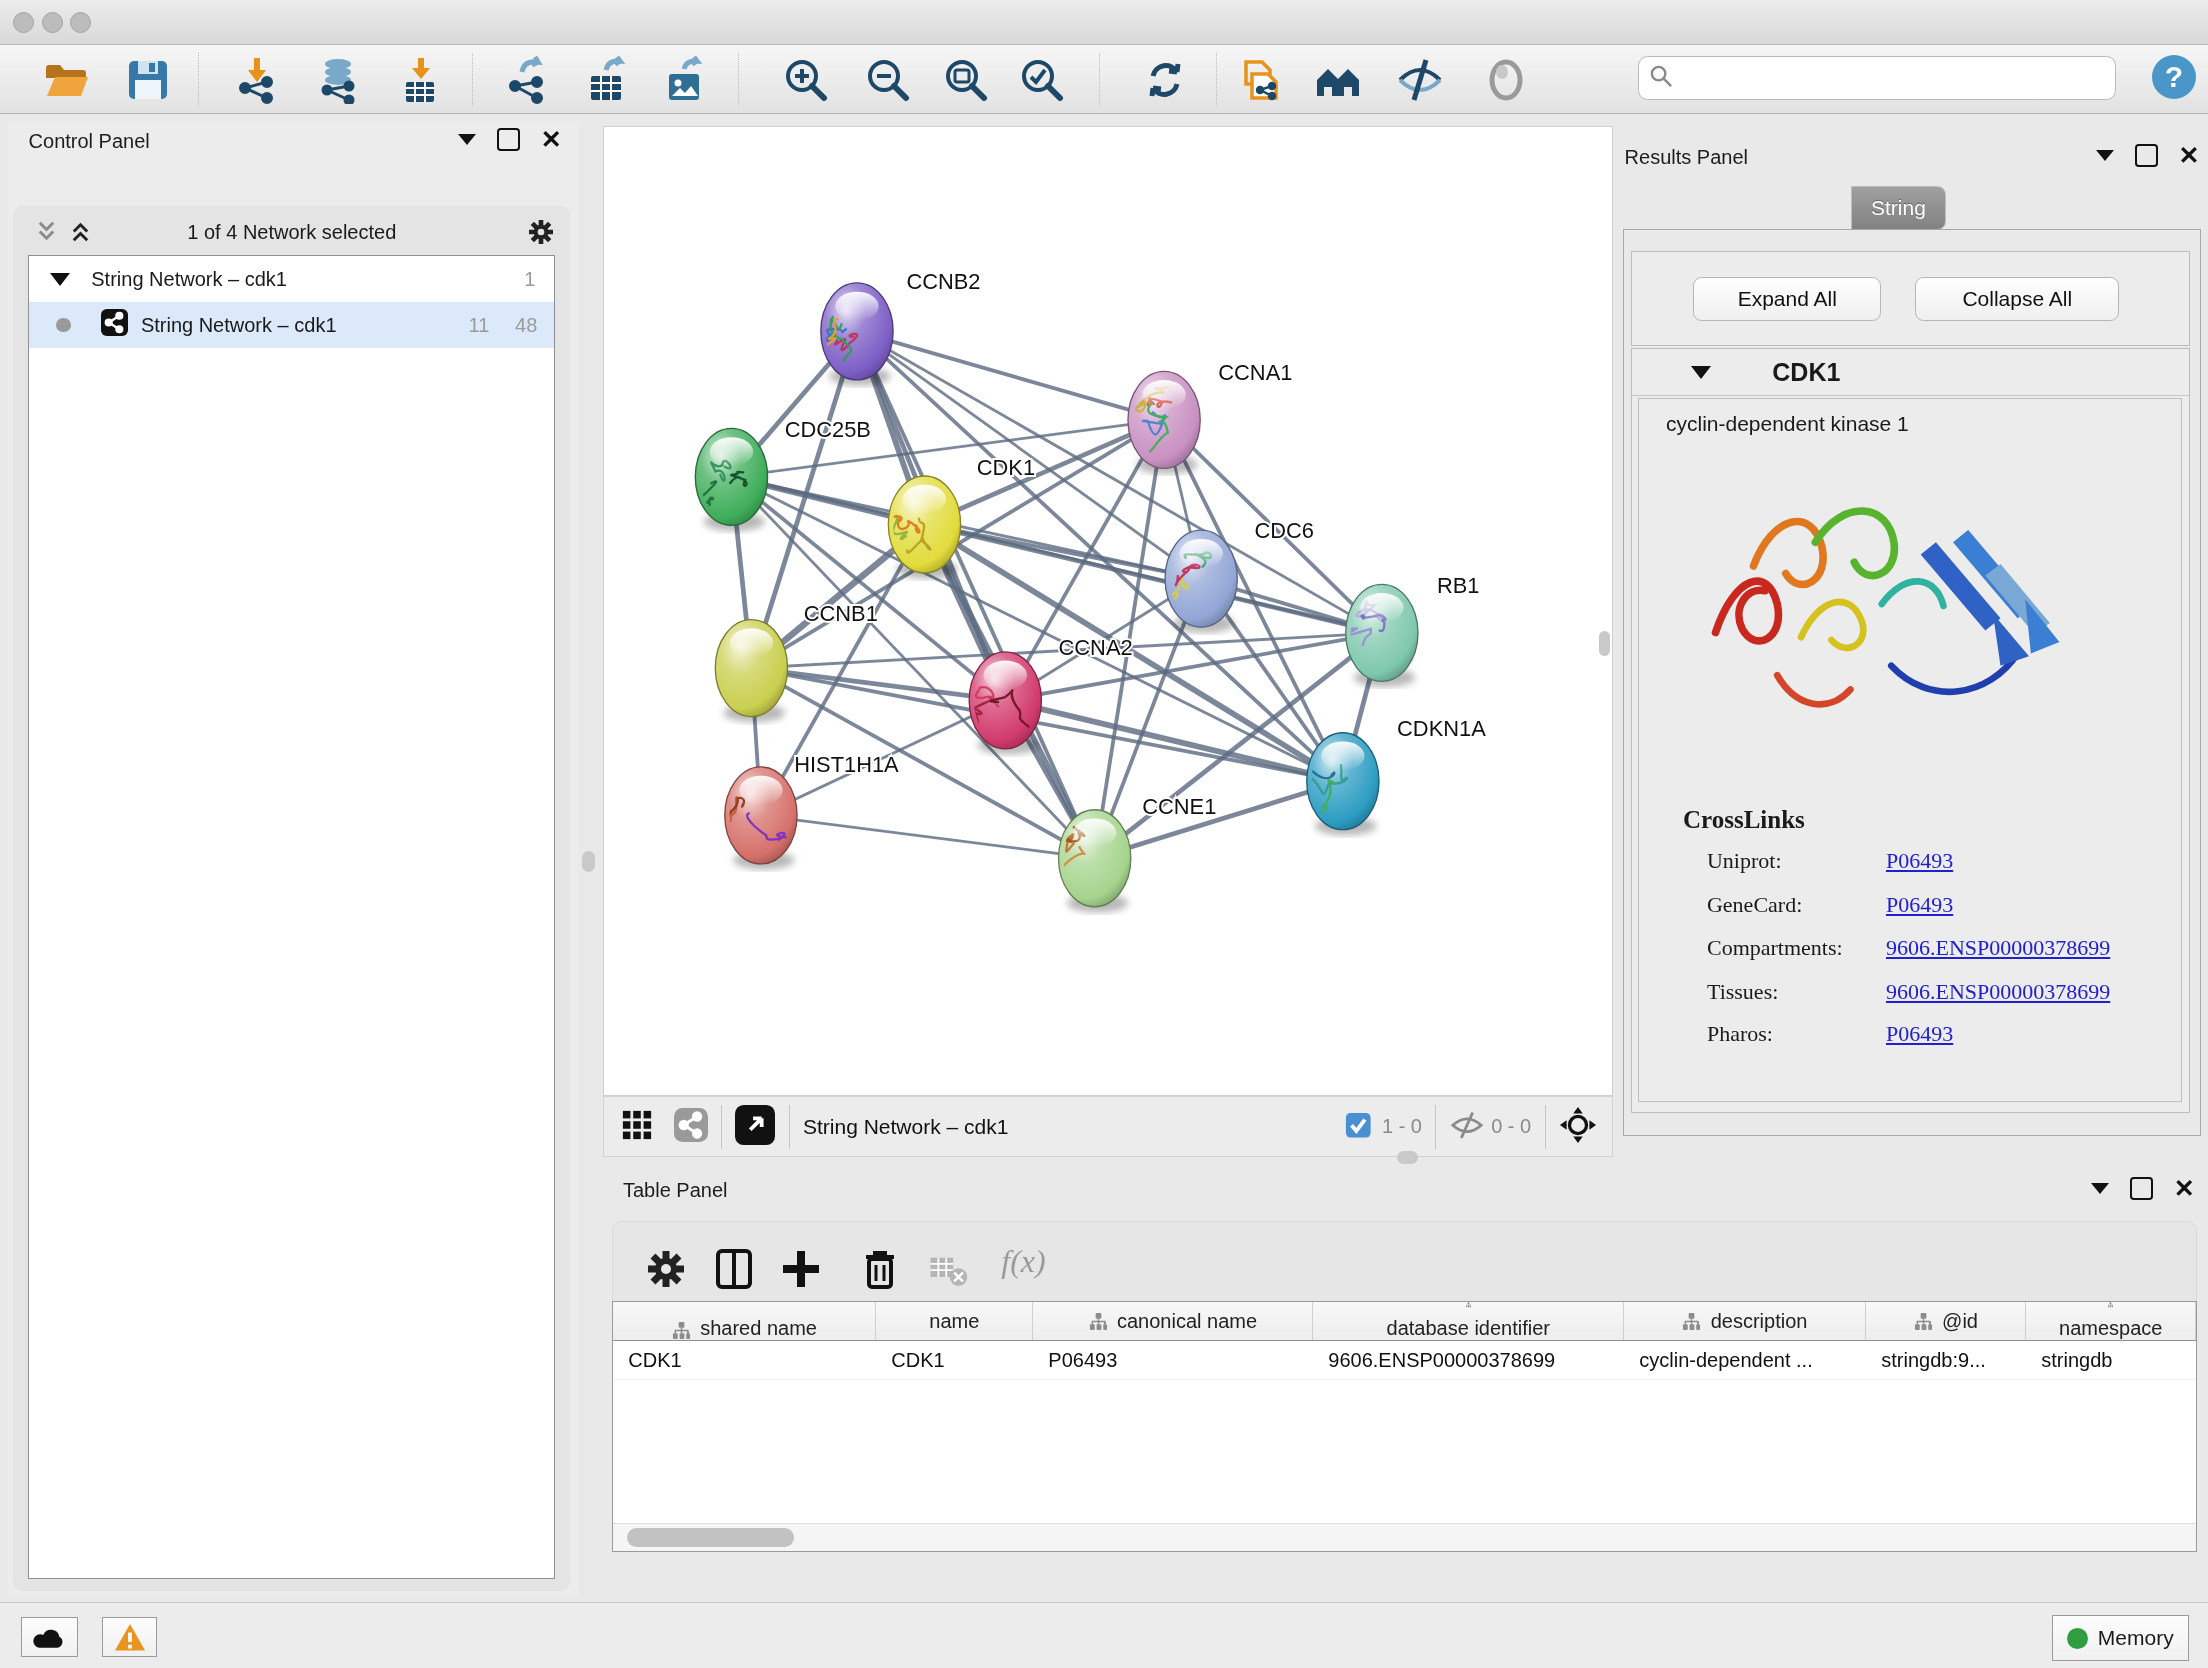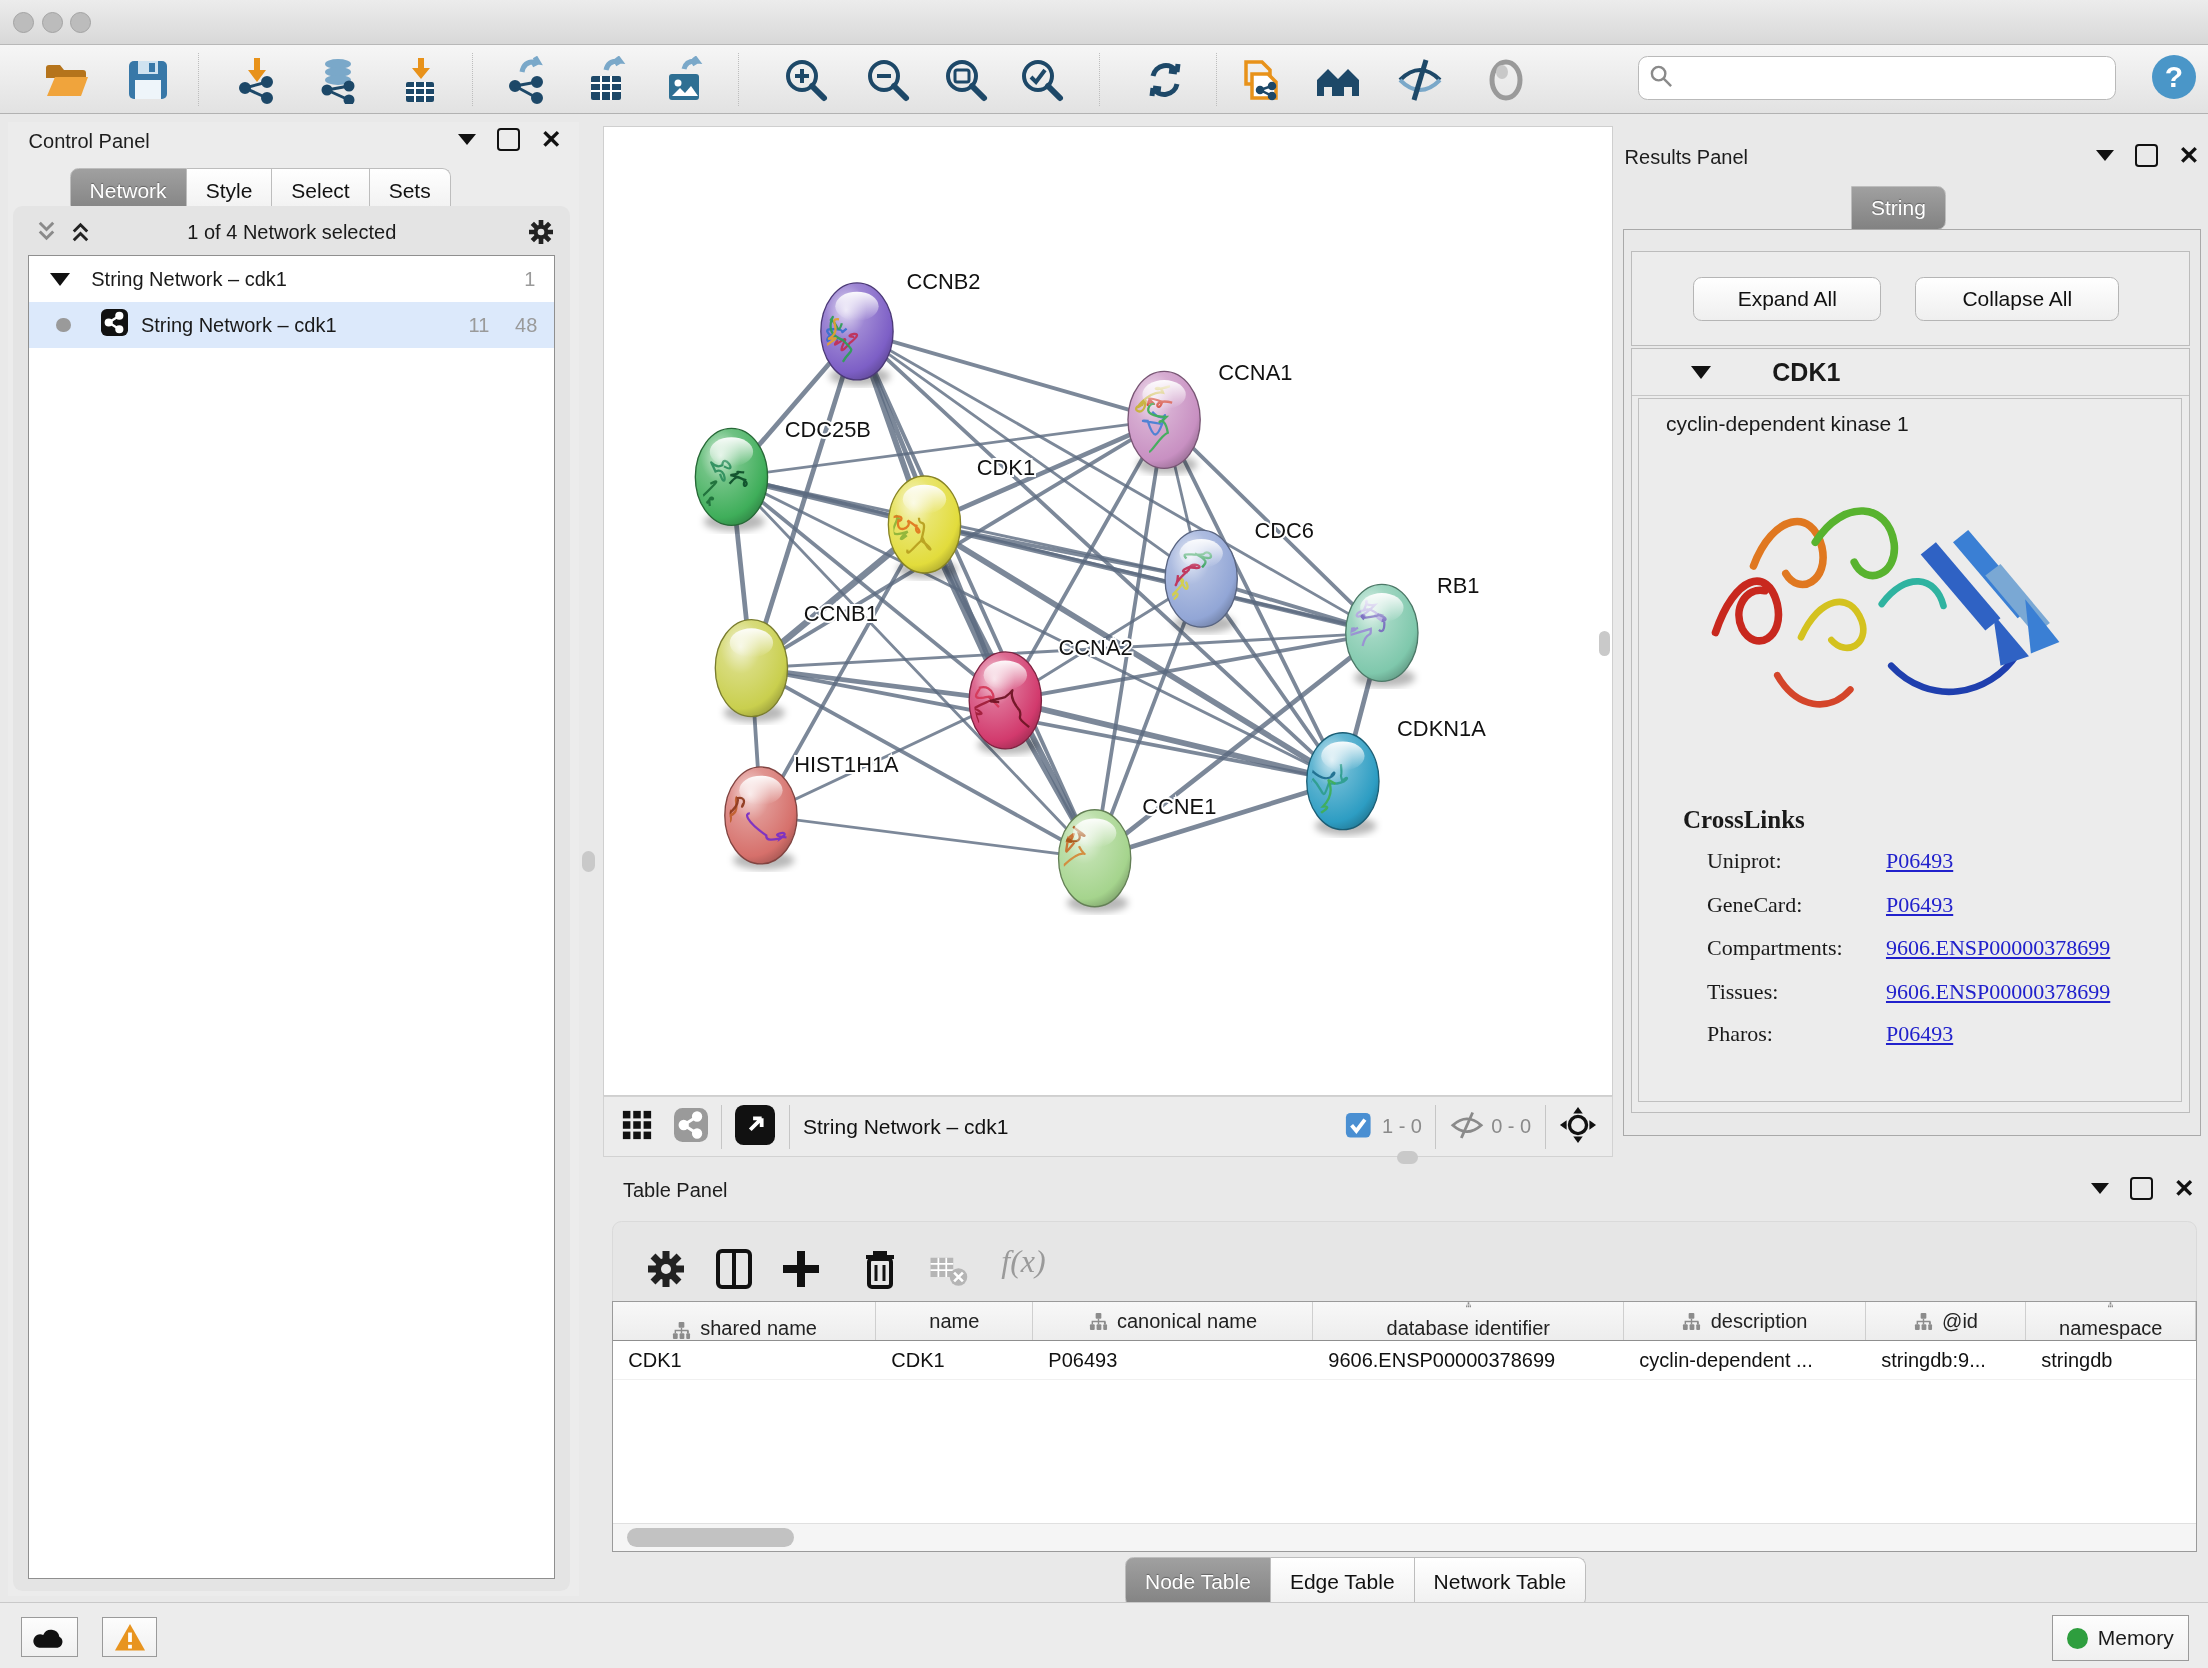--- a/index.html
+++ b/index.html
@@ -261,26 +261,20 @@
       </svg></span>
 </div>
 
 <div id="control-panel" class="abs">
   <span class="panel-title" style="position:absolute;left:21px;top:7.6px">Control Panel</span>
   <div class="ph-icons" style="right:17px">
     <span class="tri-down"></span>
     <span class="float-ic"></span>
     <span class="close-ic">✕</span>
   </div>
-  <div class="seg" style="position:absolute;left:62px;top:46px">
-    <div class="tabbtn active">Network</div>
-    <div class="tabbtn">Style</div>
-    <div class="tabbtn">Select</div>
-    <div class="tabbtn">Sets</div>
-  </div>
   <div id="cp-box">
     <span style="position:absolute;left:21px;top:13.3px">
       <svg width="25" height="25" viewBox="0 0 26 26">
           <g stroke="#8a8a8a" stroke-width="3" fill="none">
             <path d="M6 4 l7 7 7-7 M6 13 l7 7 7-7"></path>
           </g>
         </svg></span>
     <span style="position:absolute;left:55px;top:13.3px">
       <svg width="25" height="25" viewBox="0 0 26 26">
           <g stroke="#222" stroke-width="3" fill="none">
@@ -849,25 +843,20 @@
         <div class="td" style="width: 280px;">P06493</div>
         <div class="td" style="width: 311px;">9606.ENSP00000378699</div>
         <div class="td" style="width: 242px;">cyclin-dependent ...</div>
         <div class="td" style="width: 160px;">stringdb:9...</div>
         <div class="td" style="width: 170px;">stringdb</div>
       </div>
     <div id="t-hscroll">
         <div id="t-hthumb"></div>
       </div>
   </div>
-  <div class="seg" id="tp-tabs">
-    <div class="tabbtn active" style="height:48px">Node Table</div>
-    <div class="tabbtn" style="height:48px">Edge Table</div>
-    <div class="tabbtn" style="height:48px">Network Table</div>
-  </div>
 </div>
 
 <div id="statusbar" class="abs">
   <div class="sb-btn" style="left:21px;top:14.3px;width:55px;height:38px">
     <svg width="34" height="25" viewBox="0 0 40 28">
         <path d="M10 26 a8 8 0 1 1 2-15 a10 10 0 0 1 19 2 a7 7 0 0 1-2 13z" fill="#111"></path>
       </svg>
   </div>
   <div class="sb-btn" style="left:102px;top:14.3px;width:53px;height:38px">
     <svg width="32" height="28.5" viewBox="0 0 34 30">

